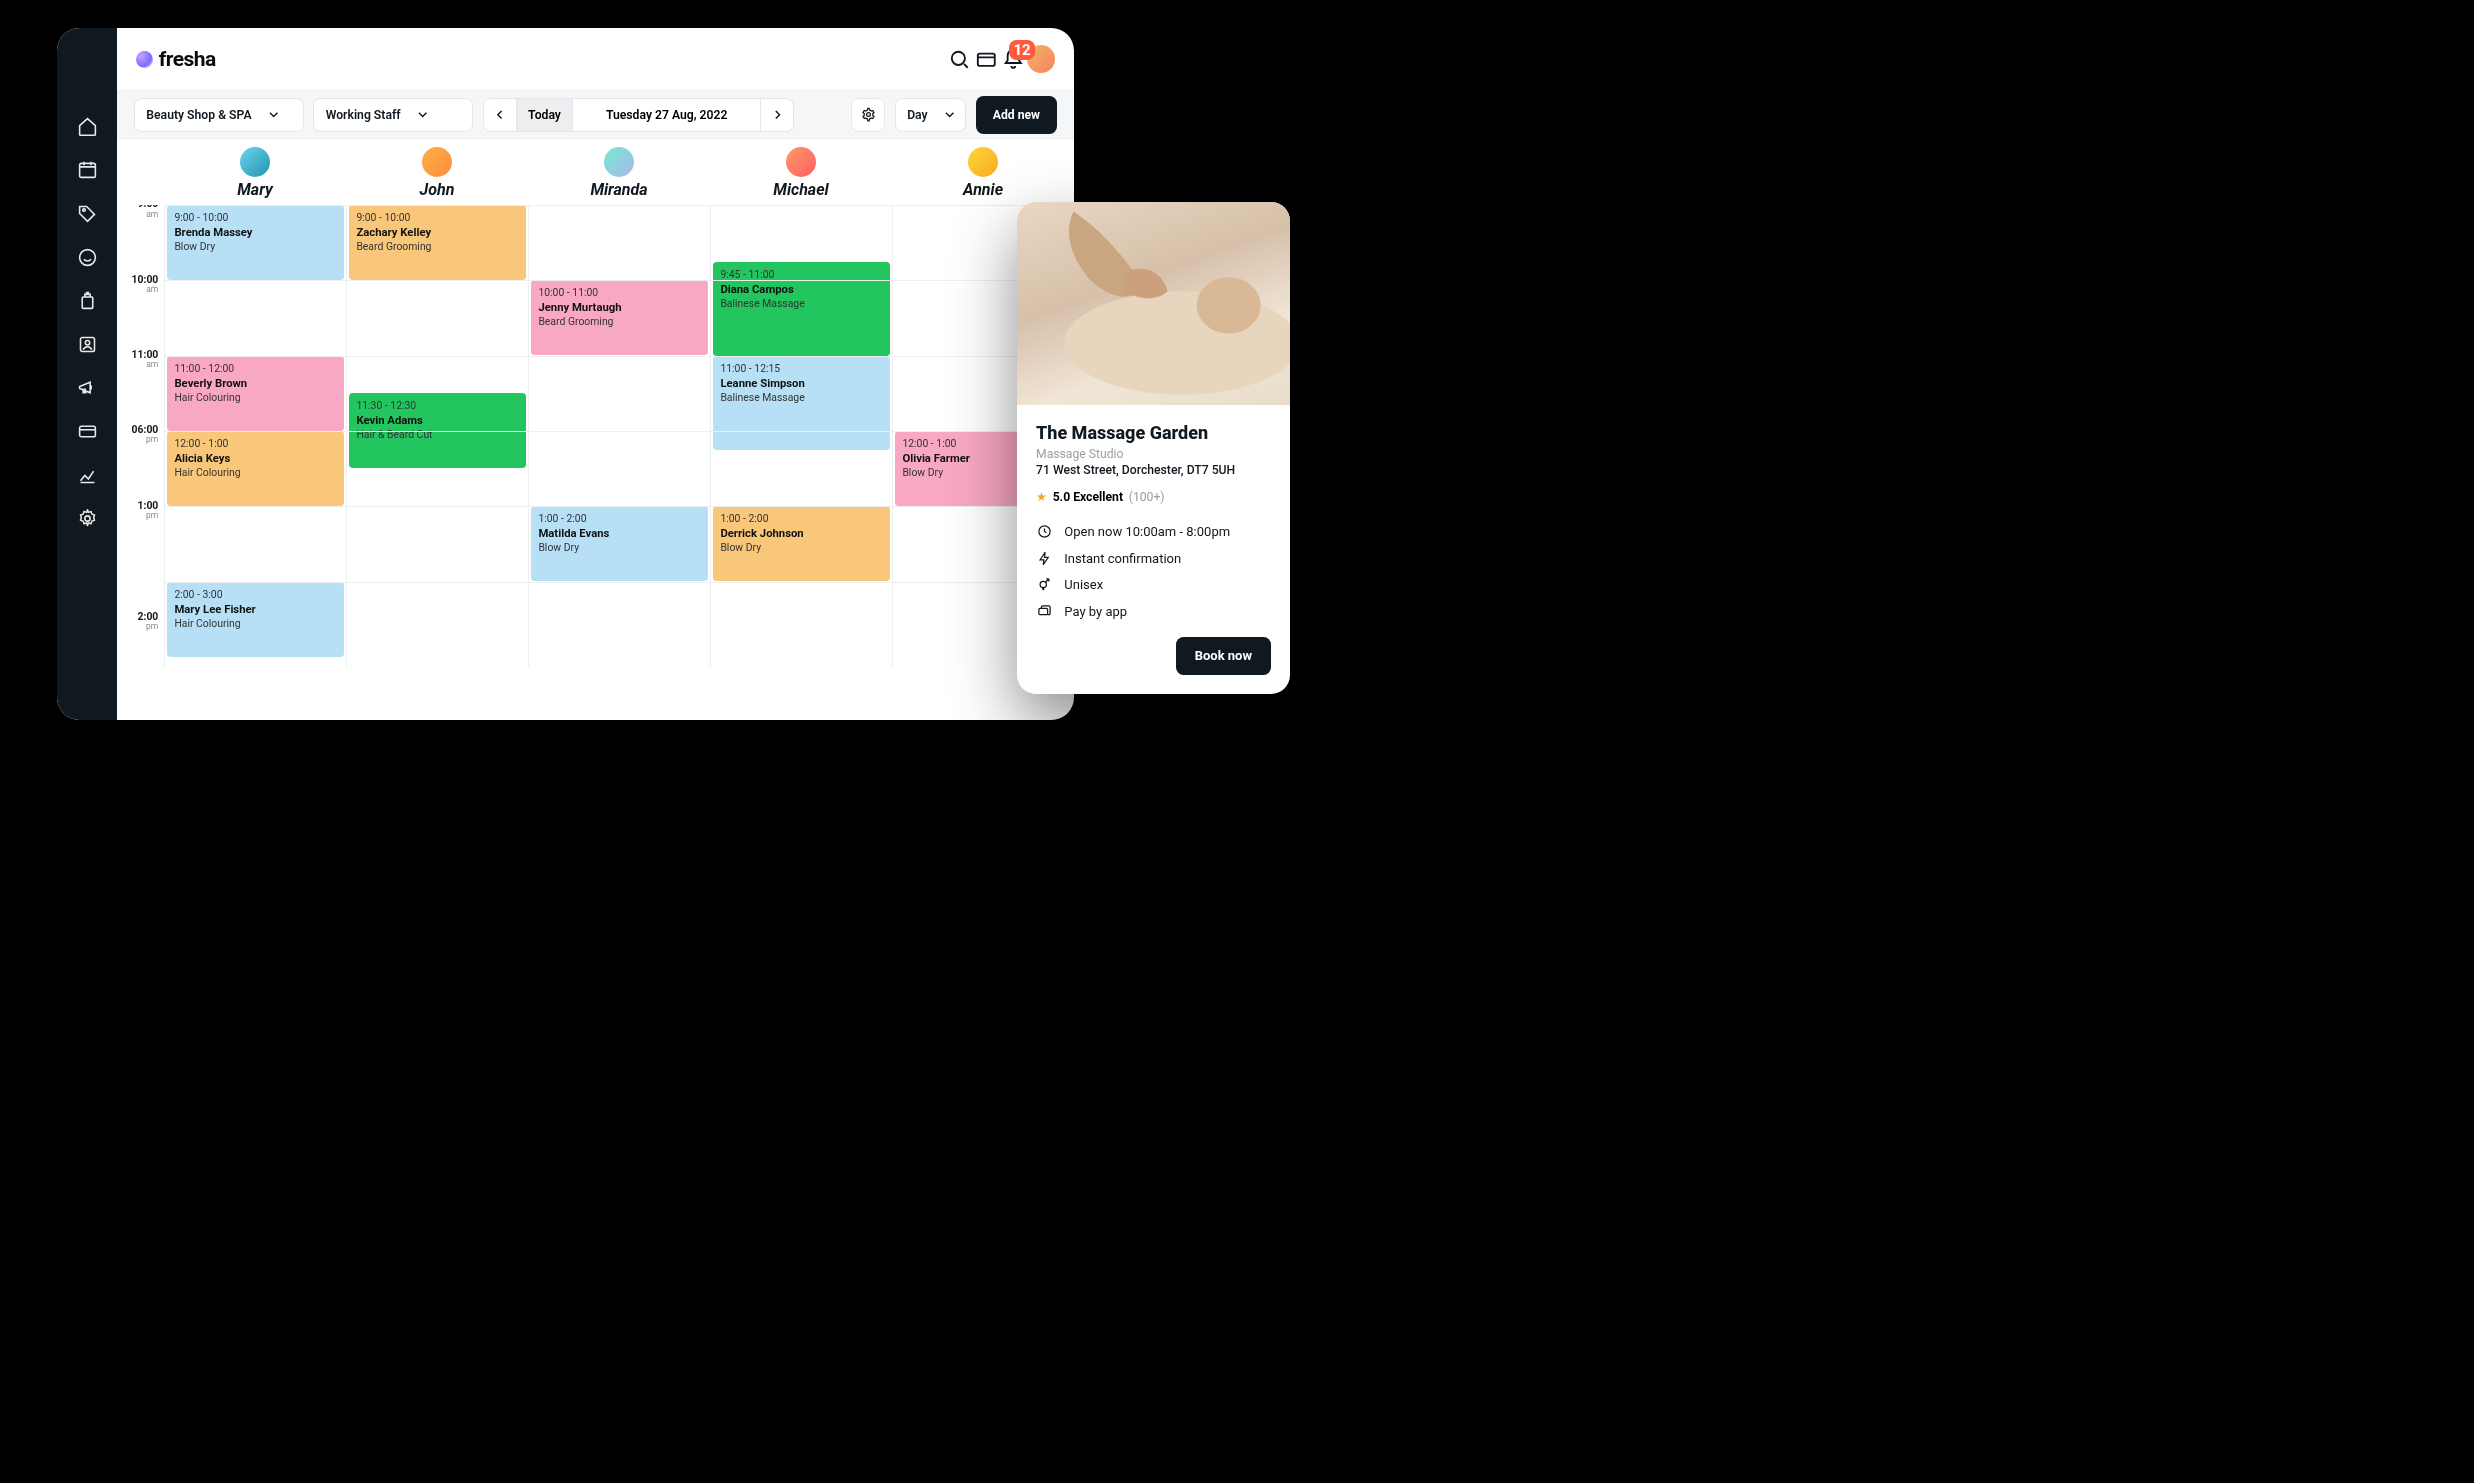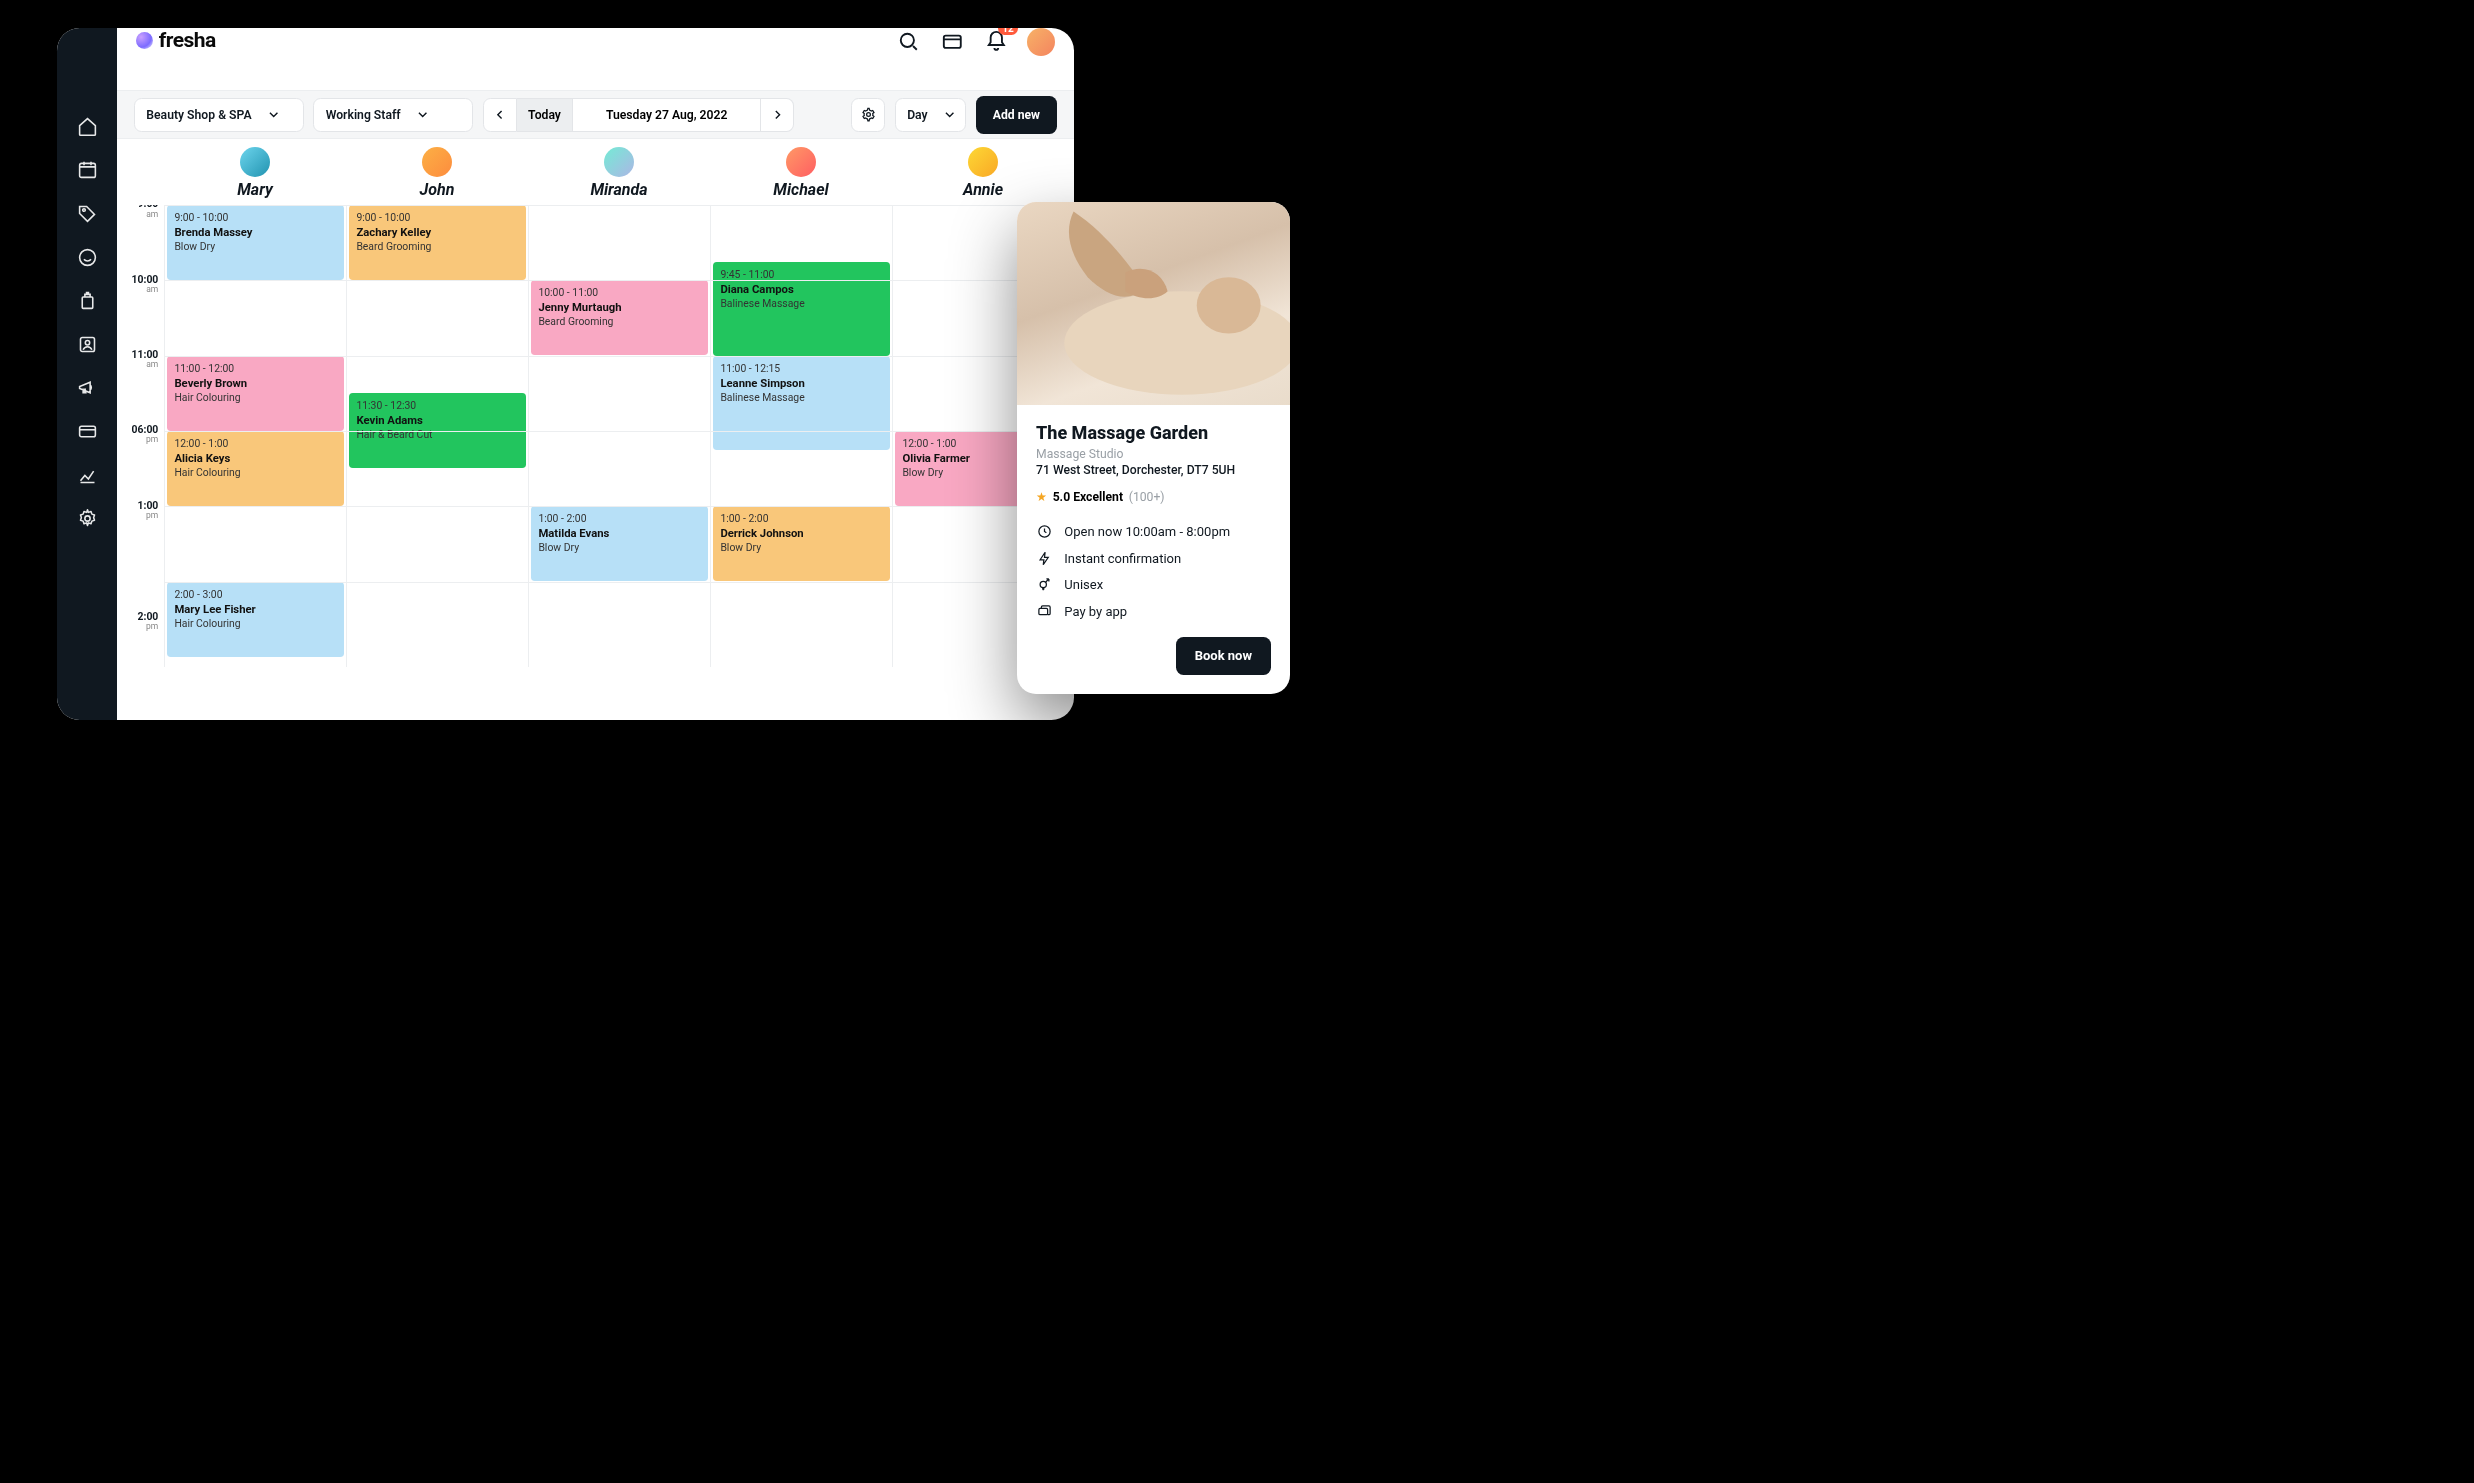--- a/index.html
+++ b/index.html
@@ -4,27 +4,27 @@
 <style>
   * { box-sizing: border-box; margin: 0; padding: 0; font-family: -apple-system, BlinkMacSystemFont, "Segoe UI", Roboto, Arial, sans-serif; }
   body { background:#000; width:1322px; height:792px; position:relative; overflow:hidden; }
 
   .main-window { position:absolute; left:57px; top:28px; width:1017px; height:692px; background:#fff; border-radius:22.6px; box-shadow: 0 28px 57px rgba(0,0,0,0.4); overflow:hidden; display:flex; }
 
   .sidebar { width:60px; background:#101820; display:flex; flex-direction:column; align-items:center; padding-top:87px; gap:21px; }
   .sidebar-item { width:22.6px; height:22.6px; color:#fff; display:flex; align-items:center; justify-content:center; opacity:0.9; cursor:pointer; }
 
   .content { flex:1; display:flex; flex-direction:column; }
-  .topbar { height:62px; display:flex; align-items:flex-start; padding:0 19px; gap:18px; }
+  .topbar { height:62px; display:flex; align-items:center; padding:0 19px; gap:1px; }
   .logo { display:flex; align-items:center; gap:5.7px; }
   .logo-dot { width:17px; height:17px; border-radius:50%; background: radial-gradient(circle at 30% 30%, #c9a0ff 0%, #7c6bff 60%, rgba(124,107,255,0) 100%); filter: blur(0.3px); }
   .logo-text { font-size:21px; font-weight:700; letter-spacing:-0.5px; color:#0a0a0a; }
   .top-spacer { flex:1; }
   .top-icon { width:26px; height:26px; display:flex; align-items:center; justify-content:center; color:#101820; cursor:pointer; position:relative; }
-  .badge { position:absolute; top:-5.7px; right:-9.4px; background:#ff5a3c; color:#fff; border-radius:7.5px; font-size:10px; font-weight:700; padding:0.9px 4.7px; }
+  .badge { position:absolute; top:-5.7px; right:-9.4px; background:#ff5a3c; color:#fff; border-radius:7.5px; font-size:15px; font-weight:700; padding:0.9px 4.7px; }
   .avatar-sm { width:28px; height:28px; border-radius:50%; background:linear-gradient(135deg,#f7b267,#f4845f); }
 
   .toolbar { height:49px; background:#f5f6f7; display:flex; align-items:center; padding:0 17px; gap:9.4px; border-top:0.9px solid #eceef0; border-bottom:0.9px solid #eceef0; }
   .select { background:#fff; border:0.9px solid #e3e5e8; border-radius:7.5px; height:34px; display:flex; align-items:center; padding:0 11.3px; font-size:12.2px; font-weight:600; color:#101820; gap:17px; cursor:pointer; }
   .chev { width:9.4px; height:9.4px; }
   .date-nav { display:flex; align-items:center; }
   .date-nav .btn { height:34px; border:0.9px solid #e3e5e8; background:#fff; display:flex; align-items:center; justify-content:center; padding:0 11.3px; font-size:12.2px; font-weight:600; cursor:pointer; }
   .date-nav .btn:first-child { border-radius:7.5px 0 0 7.5px; }
   .date-nav .btn.today { border-left:none; background:#eceef0; }
   .date-nav .btn.date { border-left:none; min-width:188px; justify-content:center; }

